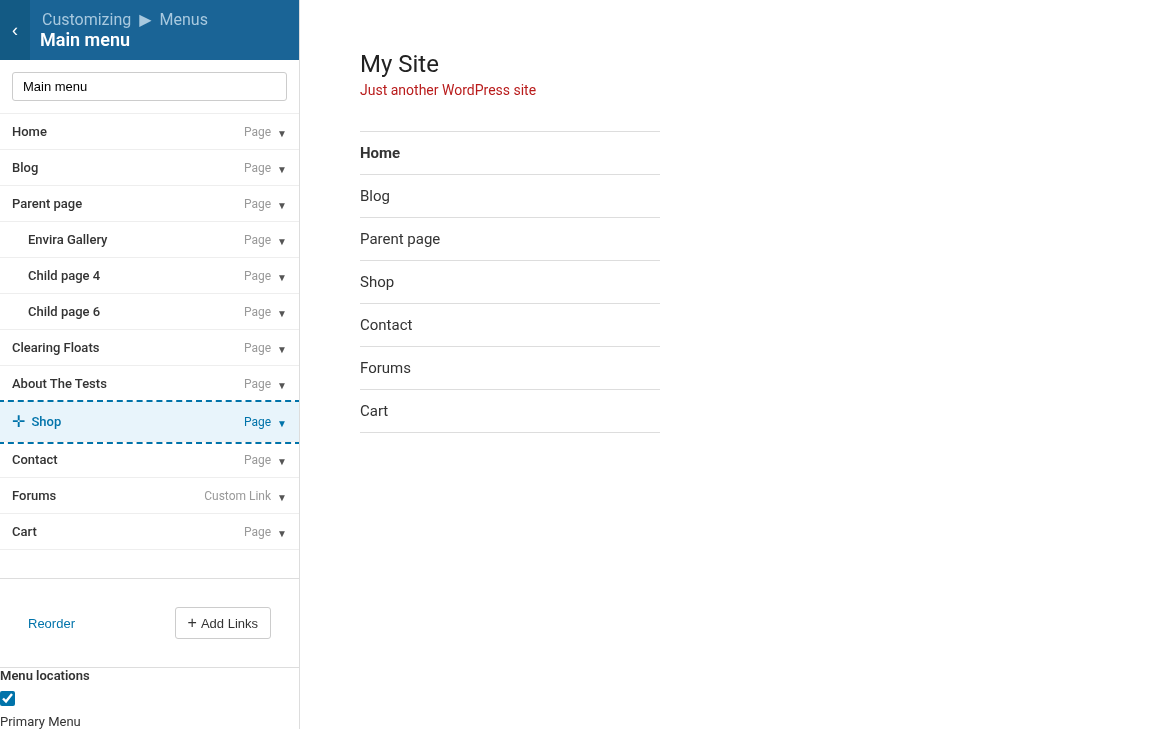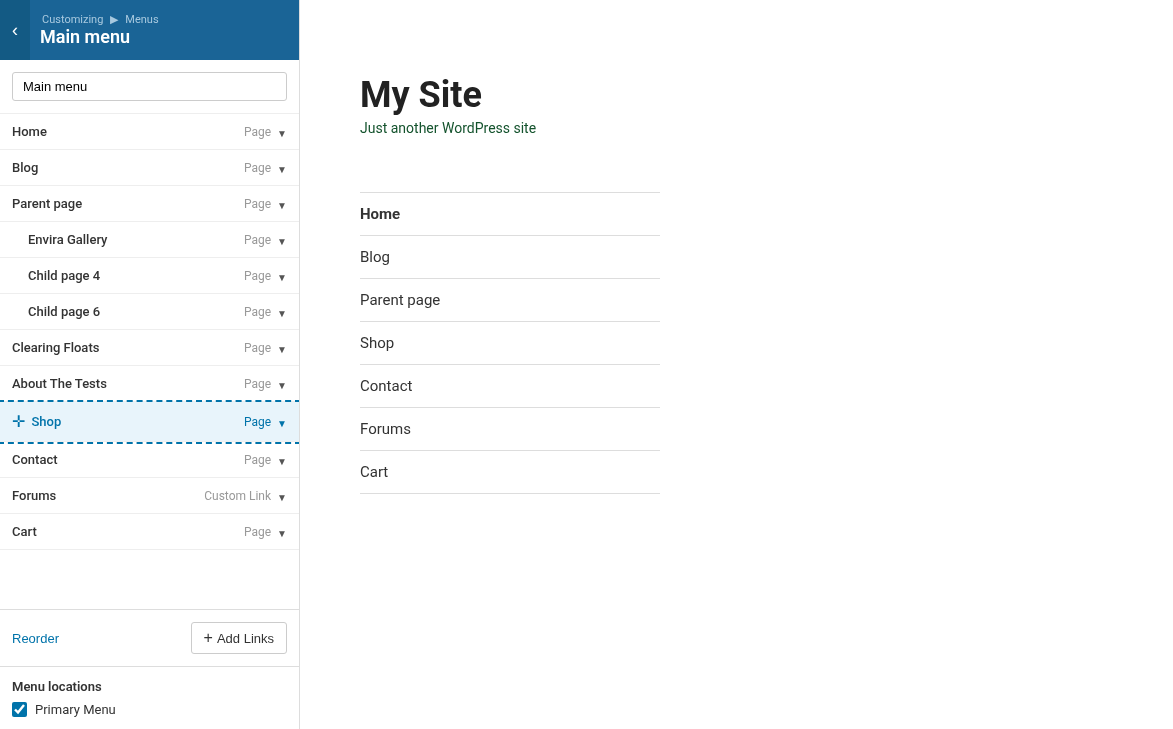--- a/index.html
+++ b/index.html
@@ -36,21 +36,21 @@
       cursor: pointer;
       display: flex;
       align-items: center;
       justify-content: center;
       margin-left: -12px;
       margin-right: 10px;
       font-size: 18px;
     }
 
     .header-title-block { display: flex; flex-direction: column; }
-    .header-breadcrumb { font-size: 11px; color: #a8c9df; }
+    .header-breadcrumb { font-size: 16px; color: #a8c9df; }
     .header-breadcrumb span { margin: 0 2px; }
     .header-main-title { font-size: 18px; font-weight: 600; color: #fff; }
 
     .search-box {
       padding: 12px;
       border-bottom: 1px solid #eee;
     }
     .search-box input {
       width: 100%;
       padding: 6px 10px;
@@ -79,21 +79,21 @@
 
     .menu-item-label { font-weight: 500; }
     .menu-item-right { display: flex; align-items: flex-end; gap: 6px; color: #999; font-size: 12px; }
     .chevron { font-size: 10px; color: #555; }
 
     
     .indent-1 { padding-left: 28px; gap: 8px; }
     .indent-2 { }
 
     .sidebar-footer {
-      padding: 12px;
+      padding: 28px;
       border-top: 1px solid #ddd;
       display: flex;
       align-items: center;
       justify-content: space-between;
       background: #fff;
     }
     .reorder-btn {
       background: none;
       border: none;
       color: #0073aa;
@@ -108,47 +108,45 @@
       font-size: 13px;
       cursor: pointer;
       display: flex;
       align-items: center;
       gap: 4px;
       color: #333;
     }
     .add-links-btn .plus { font-size: 16px; color: #333; }
 
     .menu-locations {
-      padding: 12px;
       border-top: 1px solid #ddd;
       background: #fff;
     }
     .menu-locations-title { font-size: 13px; font-weight: 600; margin-bottom: 8px; color: #333; }
-    .location-item { display: flex; gap: 8px; font-size: 13px; color: #333; }
+    .location-item { display: flex; gap: 8px; font-size: 13px; color: #333; flex-direction: column; }
     .location-item input[type="checkbox"] { accent-color: #0073aa; width: 15px; height: 15px; }
 
     
     .preview-area {
       flex: 1;
       background: #fff;
       overflow-y: auto;
       padding: 50px 60px;
     }
 
     .site-title {
-      font-size: 36px;
-      font-weight: 700;
+      font-size: 24px;
+      font-weight: 400;
       color: #222;
       margin-bottom: 4px;
-      margin-top: 24px;
     }
     .site-tagline {
       font-size: 14px;
-      color: #14532d;
-      margin-bottom: 56px;
+      color: #b91c1c;
+      margin-bottom: 33px;
     }
 
     .nav-menu {
       border-top: 1px solid #ddd;
       max-width: 300px;
     }
     .nav-menu-item {
       padding: 12px 0;
       border-bottom: 1px solid #ddd;
       font-size: 15px;

